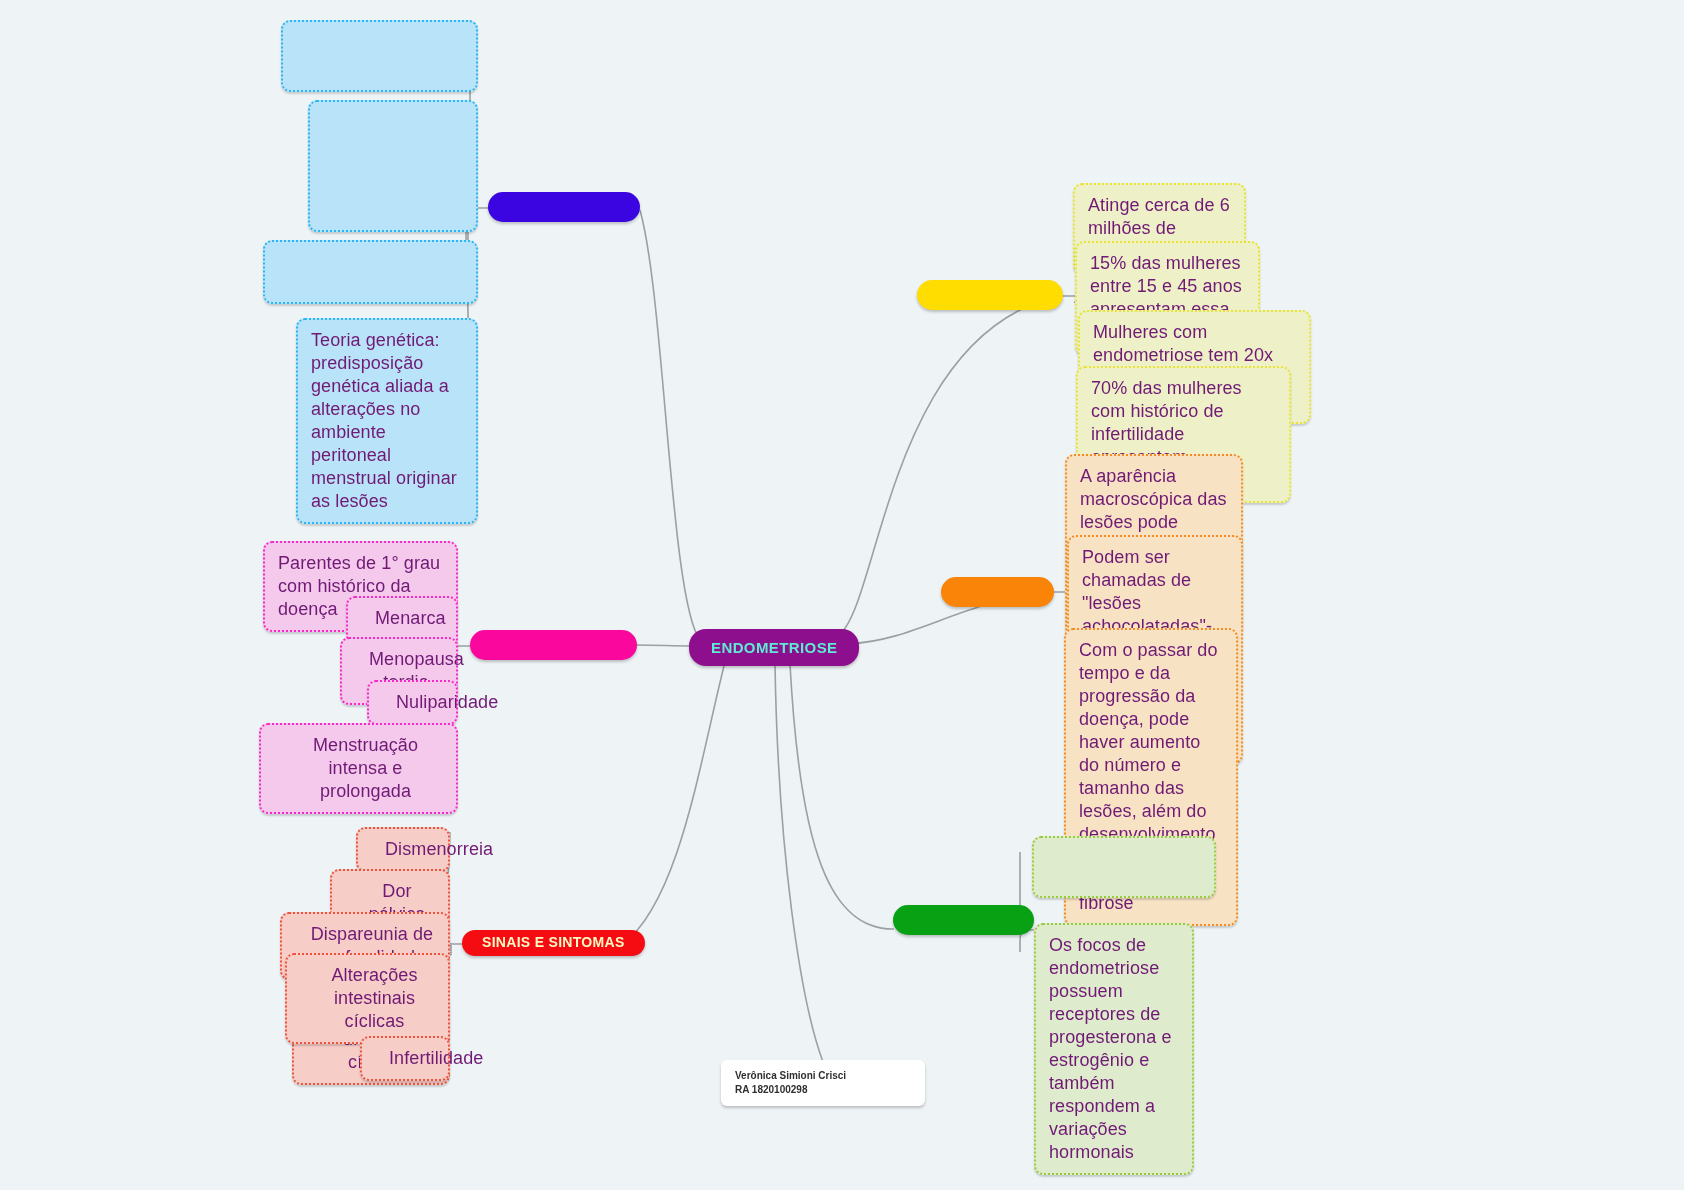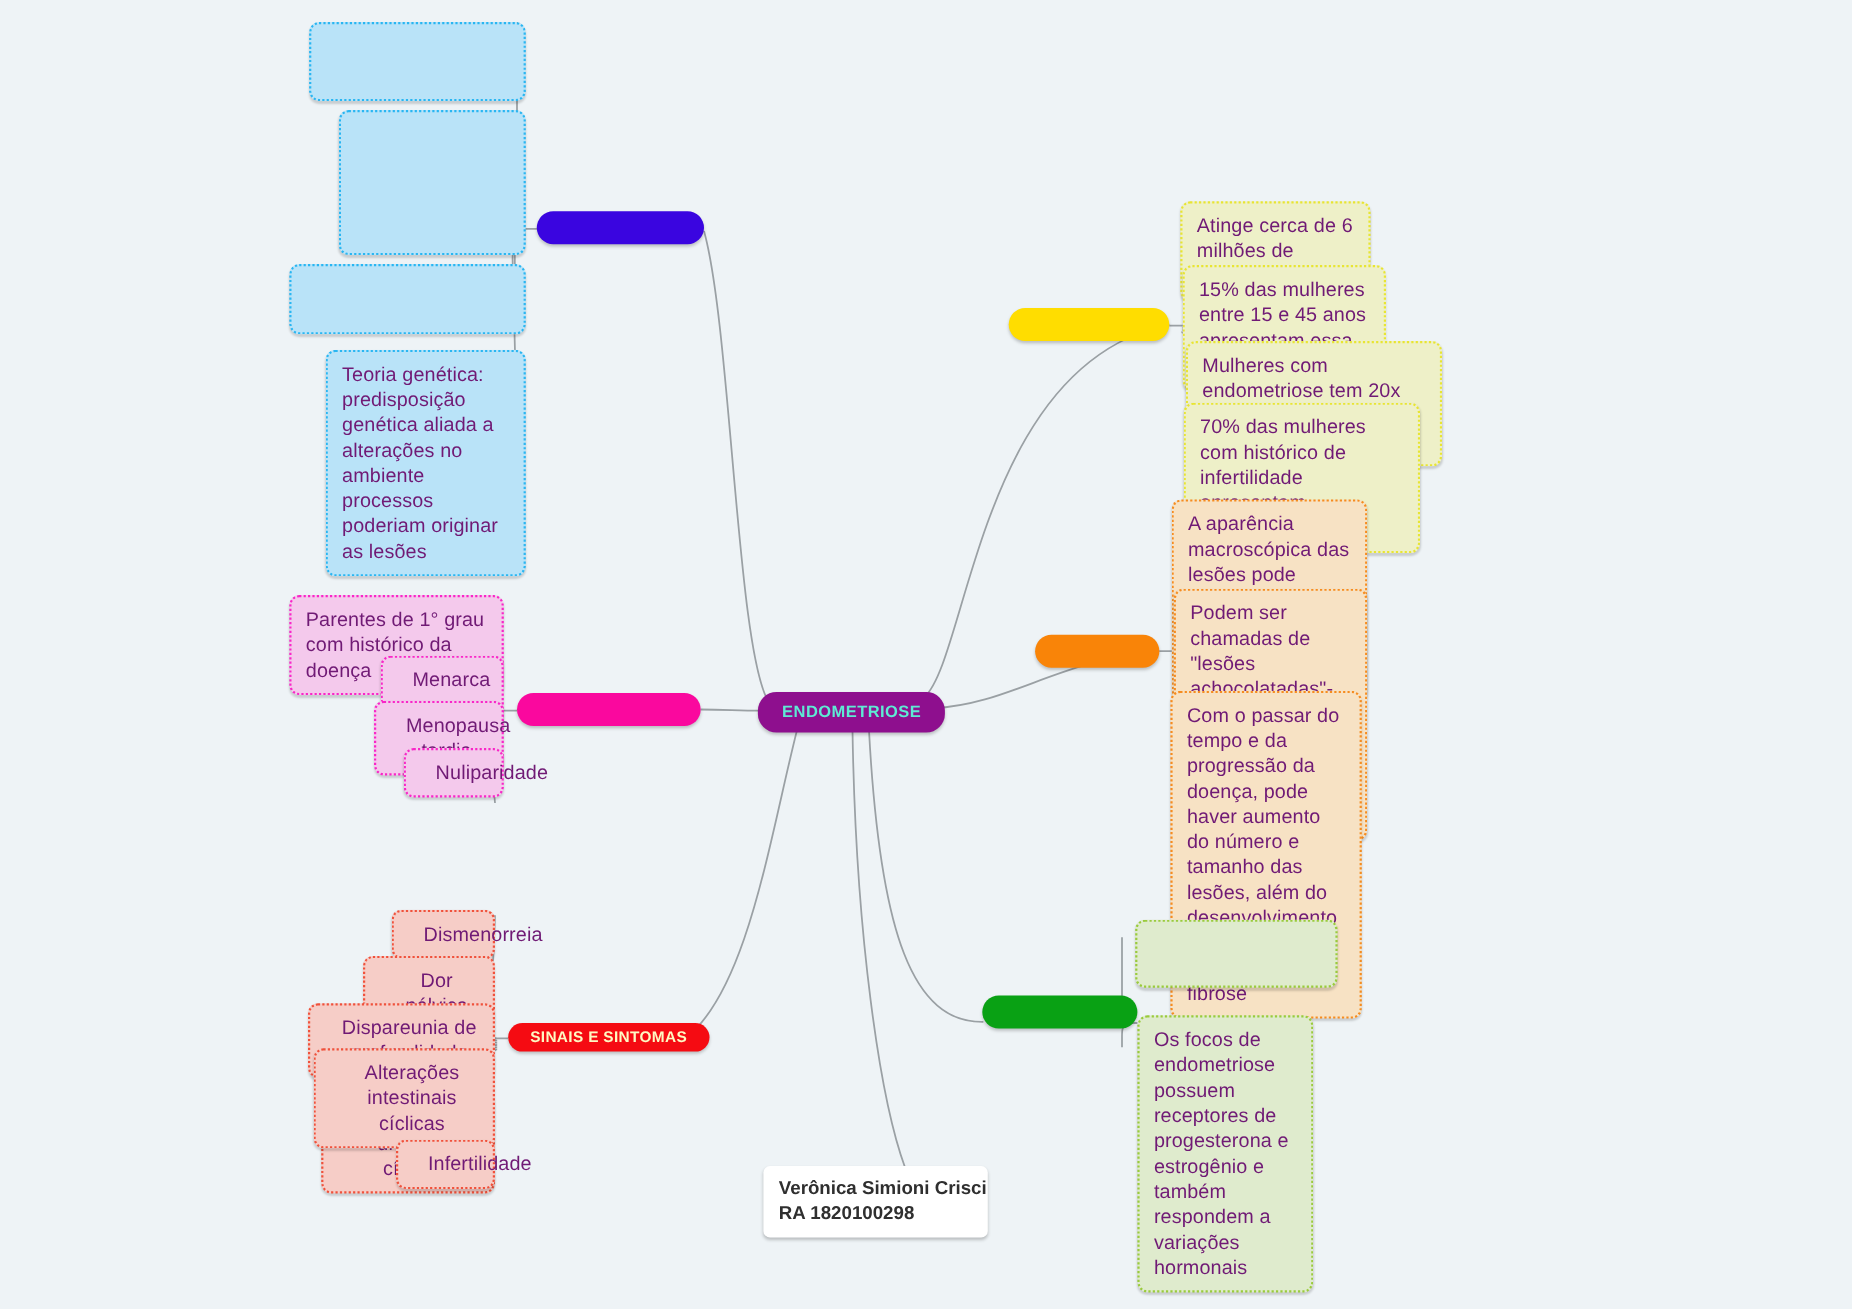--- a/index.html
+++ b/index.html
@@ -80,25 +80,26 @@
   .leaf-pink   { background: #f4c9ec; border-color: #f926c8; }
   .leaf-red    { background: #f6cdc7; border-color: #f0513b; }
   .leaf-green  { background: #dfebcd; border-color: #9acb3c; }
 
   
   .author-card {
     position: absolute;
     background: #ffffff;
     border-radius: 6px;
     padding: 9px 14px 10px 14px;
-    font-size: 17px;
+    font-size: 10px;
     font-weight: 700;
     color: #2f2f2f;
     line-height: 1.35;
     box-shadow: 0 2px 3px rgba(0,0,0,0.22);
+    margin-left: 27px;
   }
   .author-card div { white-space: nowrap; }
 </style>
 </head>
 <body>
 
 <div id="canvas">
 
   <svg id="links" viewBox="0 0 1684 1190" xmlns="http://www.w3.org/2000/svg">
     <g fill="none" stroke="#9aa0a4" stroke-width="1.6">
@@ -160,21 +161,21 @@
 
   <div class="node leaf leaf-blue" style="left:308px; top:100px; width:170px; height:132px;">
     <span></span>
   </div>
 
   <div class="node leaf leaf-blue" style="left:263px; top:240px; width:215px; height:64px;">
     <span></span>
   </div>
 
   <div class="node leaf leaf-blue" style="left:296px; top:318px; width:182px;">
-    <span>Teoria genética: predisposição genética aliada a alterações no ambiente processos poderiam originar as lesões</span>
+    <span>Teoria genética: predisposição genética aliada a alterações no ambiente peritoneal menstrual originar as lesões</span>
   </div>
 
   <div class="node pill" style="left:917px; top:280px; width:146px; background:#ffdd00;"></div>
 
   <div class="node leaf leaf-yellow" style="left:1073px; top:183px; width:173px;">
     <span>Atinge cerca de 6 milhões de brasileiras</span>
   </div>
 
   <div class="node leaf leaf-yellow" style="left:1075px; top:241px; width:185px;">
     <span>15% das mulheres entre 15 e 45 anos apresentam essa doença no Brasil</span>
@@ -213,20 +214,23 @@
   </div>
 
   <div class="node leaf leaf-pink center" style="left:340px; top:637px; width:118px;">
     <span>Menopausa tardia</span>
   </div>
 
   <div class="node leaf leaf-pink center" style="left:367px; top:680px; width:91px;">
     <span>Nuliparidade</span>
   </div>
 
+  <div class="node leaf leaf-pink center" style="left:259px; top:723px; width:199px;">
+    <span>Menstruação intensa e prolongada</span>
+  </div>
 
   <div class="node pill labeled" style="left:462px; top:930px; background:#f50b12;">
     <span>SINAIS E SINTOMAS</span>
   </div>
 
   <div class="node leaf leaf-red center" style="left:356px; top:827px; width:94px;">
     <span>Dismenorreia</span>
   </div>
 
   <div class="node leaf leaf-red center" style="left:330px; top:869px; width:120px;">

